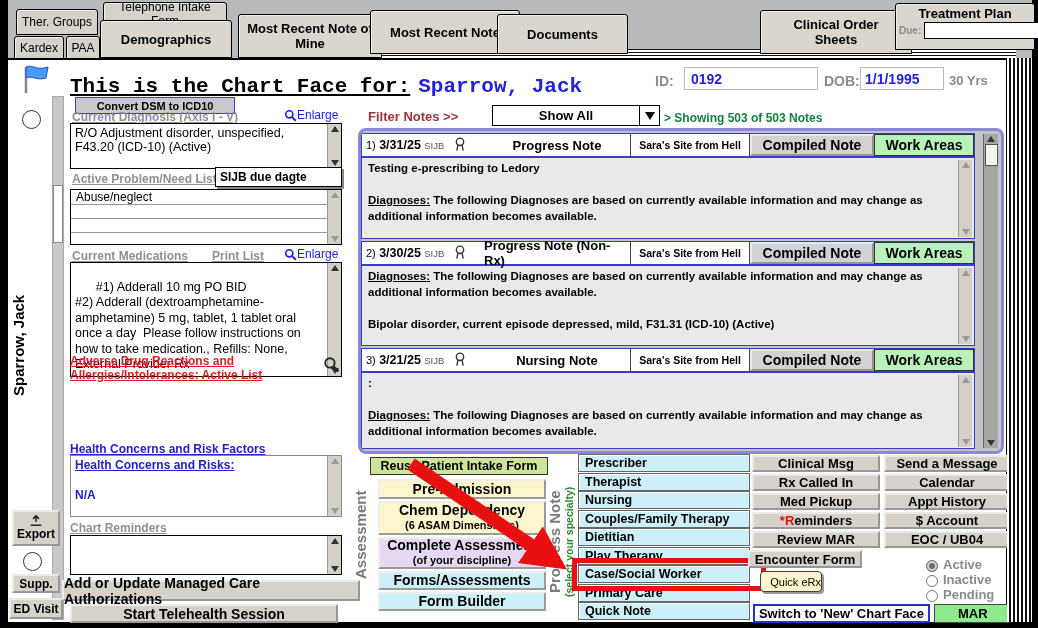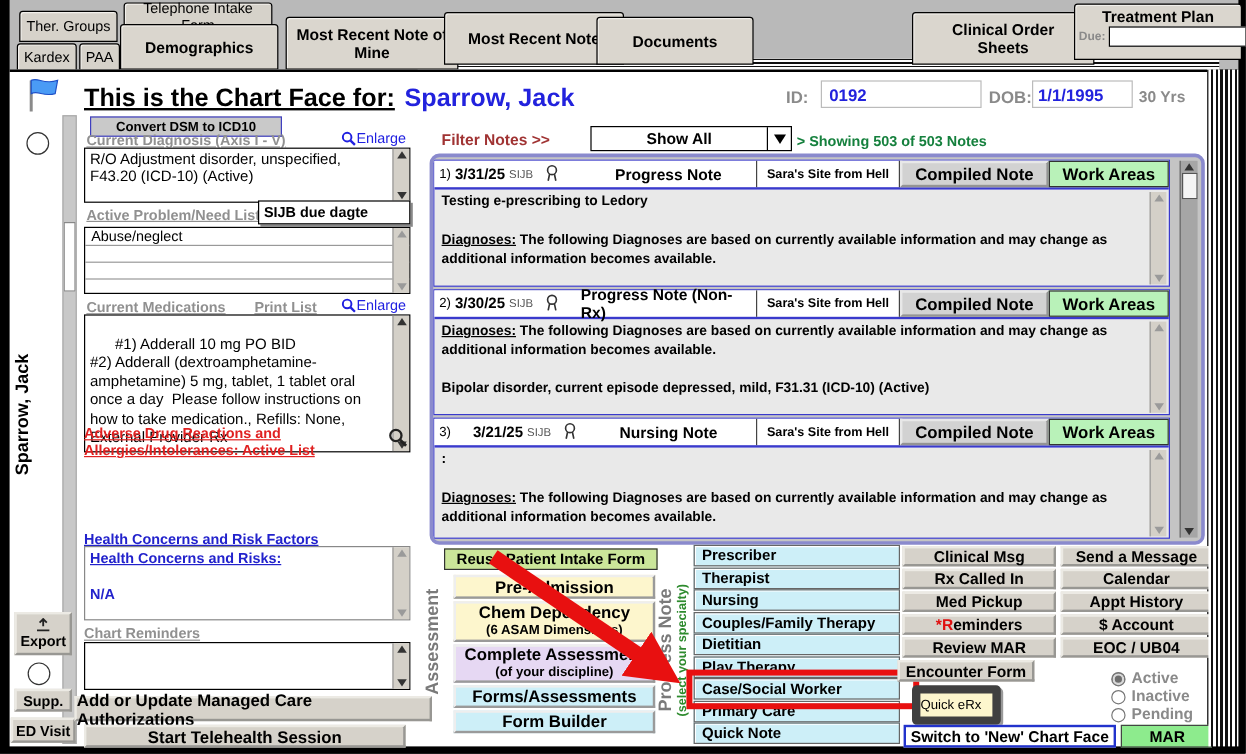--- a/index.html
+++ b/index.html
@@ -131,21 +131,21 @@
       <span>Export</span>
     </div>
     <div class="abs circ" style="left:15px;top:492px;width:17px;height:17px;"></div>
     <div class="abs gbtn" style="left:4px;top:514px;width:48px;height:19px;font-size:12px;">
         <span>Supp.</span>
       </div>
     <div class="abs gbtn" style="left:1px;top:538px;width:54px;height:21px;font-size:12px;">
         <span>ED Visit</span>
       </div>
 
-    <div class="abs whitebox" style="left:62px;top:6px;width:566px;height:32px;border:none;display:flex;align-items:center;">
+    <div class="abs whitebox" style="left:62px;top:6px;width:566px;height:32px;border:none;display:flex;align-items:flex-end;font-family:Liberation Mono, monospace;">
       <span class="b u" style="font-size:21px;">This is the Chart Face for:</span>
       <span class="b" style="font-size:21px;color:#2222dd;margin-left:8px;">Sparrow, Jack</span>
     </div>
     <span class="abs b" style="left:647px;top:13px;font-size:14px;color:#8a8a8a;">ID:</span>
     <div class="abs whitebox" style="left:676px;top:7px;width:134px;height:23px;border-color:#bbb;display:flex;align-items:center;padding-left:6px;">
       <span class="b" style="font-size:14px;color:#2222dd;">0192</span>
     </div>
     <span class="abs b" style="left:816px;top:13px;font-size:14px;color:#8a8a8a;">DOB:</span>
     <div class="abs whitebox" style="left:852px;top:7px;width:84px;height:23px;border-color:#bbb;display:flex;align-items:center;padding-left:4px;">
       <span class="b" style="font-size:14px;color:#2222dd;">1/1/1995</span>
@@ -302,21 +302,21 @@
               <div class="tu"></div>
               <div class="td"></div>
             </div>
         </div>
       </div>
 
       <div class="note" style="top:217px;height:101px;">
         <div class="note-head">
           <span class="nh-left">
             <span style="font-size:11px;">3)</span>&nbsp;
-            <span class="b" style="font-size:12.5px;margin-left:15px;">3/21/25</span>&nbsp;
+            <span class="b" style="font-size:12.5px;">3/21/25</span>&nbsp;
             <span style="font-size:9.5px;color:#555;">SIJB</span>
             <svg width="16" height="18" viewBox="0 0 20 22" style="margin-left:8px;">
                 <circle cx="10" cy="7" r="4.6" fill="none" stroke="#333" stroke-width="1.7"></circle>
                 <path d="M7.5 11 L6 18 M12.5 11 L14 18" stroke="#333" stroke-width="1.7" fill="none"></path>
               </svg>
           </span>
           <span class="nh-title">Nursing Note</span>
           <span class="nh-site">Sara's Site from Hell</span>
           <span class="nh-btn compiled">Compiled Note</span>
           <span class="nh-btn workareas">Work Areas</span>
@@ -433,21 +433,21 @@
     <div class="abs gbtn" style="left:876px;top:452px;width:126px;height:17px;">
         <span>$ Account</span>
       </div>
     <div class="abs gbtn" style="left:876px;top:471px;width:126px;height:17px;">
         <span>EOC / UB04</span>
       </div>
 
     <div class="abs gbtn" style="left:740px;top:490px;width:114px;height:18px;">
         <span>Encounter Form</span>
       </div>
-    <div class="abs" style="left:752px;top:511px;width:60px;height:19px;background:#fdf6cd;border:7px solid #404040;border-radius:4px;font-size:11px;display:flex;align-items:center;justify-content:flex-start;box-shadow:2px 2px 0 #999;">
+    <div class="abs" style="left:752px;top:511px;width:60px;height:19px;background:#fdf6cd;border:1px solid #404040;border-radius:4px;font-size:11px;display:flex;align-items:center;justify-content:flex-end;box-shadow:2px 2px 0 #999;">
         <span>Quick eRx</span>
       </div>
 
     <div class="abs" style="left:918px;top:497px;width:84px;font-size:13px;font-weight:bold;color:#8a8a8a;">
       <div style="height:15px;"><span class="radio sel"></span><span>Active</span></div>
       <div style="height:15px;"><span class="radio"></span><span>Inactive</span></div>
       <div style="height:15px;"><span class="radio"></span><span>Pending</span></div>
     </div>
 
     <div class="abs" style="left:745px;top:544px;width:177px;height:19px;background:#fff;border:2px solid #2233cc;box-sizing:border-box;font-weight:bold;font-size:13px;display:flex;align-items:center;justify-content:center;">

